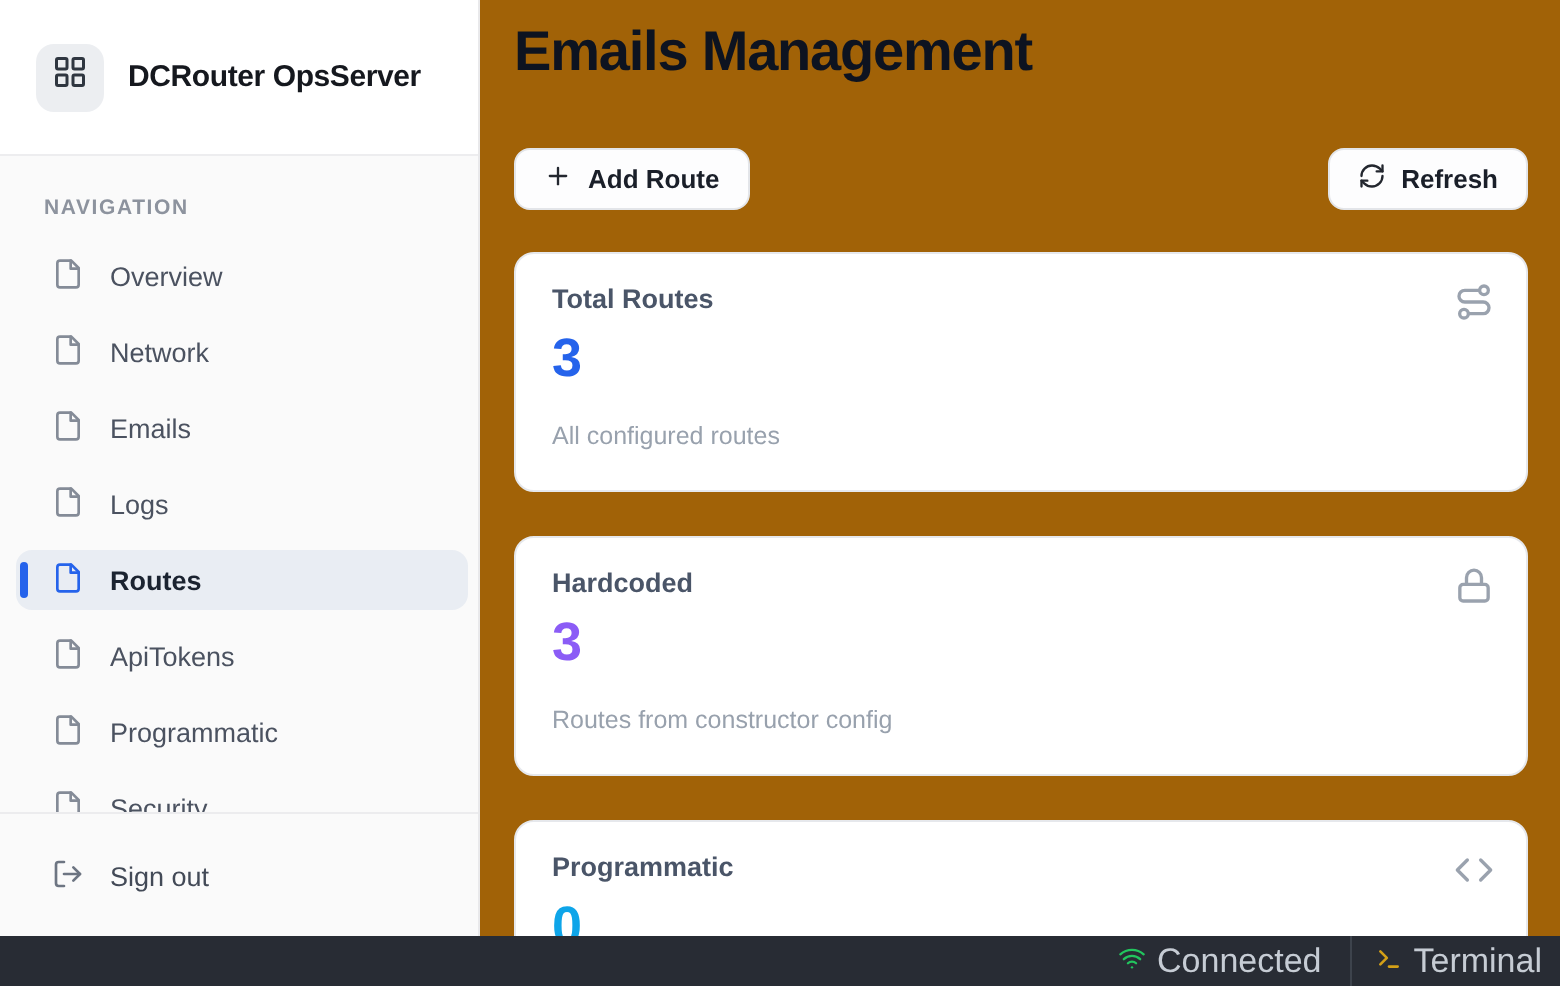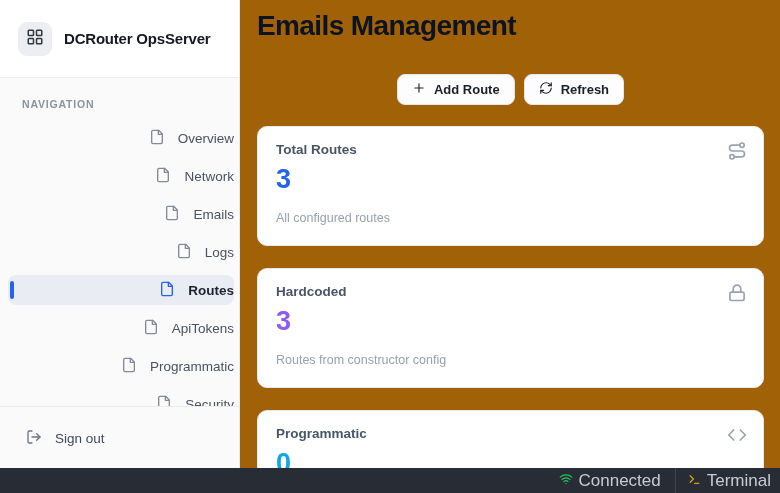--- a/index.html
+++ b/index.html
@@ -7,34 +7,34 @@
   body { font-family:"Liberation Sans", sans-serif; background:#f4f5f7; overflow:hidden; }
   .app { position:relative; width:780px; height:493px; display:flex; overflow:hidden; background:#a16207; }
 
   
   .sidebar { width:240px; min-width:240px; height:468px; background:#fafafa; border-right:1px solid #e9e9eb; display:flex; flex-direction:column; }
   .sidebar-header { height:78px; background:#ffffff; border-bottom:1px solid #ededef; display:flex; align-items:center; padding:0 14px 0 18px; gap:12px; }
   .logo { width:34px; height:34px; border-radius:9px; background:#eceef1; display:flex; align-items:center; justify-content:center; color:#2f3640; flex:0 0 auto; }
   .app-title { font-size:15px; font-weight:700; color:#15181e; letter-spacing:-0.2px; white-space:nowrap; }
   .sidebar-body { flex:1; overflow:hidden; }
   .nav-label { padding:20px 0 13px 22px; font-size:10.5px; font-weight:700; letter-spacing:0.8px; color:#8d939e; }
-  .nav-item { position:relative; height:30px; margin:0 5px 8px 8px; border-radius:8px; display:flex; align-items:center; padding-left:18px; gap:13px; color:#4b5260; font-size:13.5px; cursor:pointer;justify-content:flex-end; }
+  .nav-item { position:relative; height:30px; margin:0 5px 8px 8px; border-radius:8px; display:flex; align-items:center; padding-left:18px; gap:13px; color:#4b5260; font-size:13.5px; cursor:pointer; }
   .nav-item svg { color:#848b97; flex:0 0 auto; }
   .nav-item .bar { display:none; }
   .nav-item.active { background:#e9edf3; color:#1b2330; font-weight:700; }
   .nav-item.active svg { color:#2563eb; }
   .nav-item.active .bar { display:block; position:absolute; left:2px; top:6px; width:4px; height:18px; border-radius:2px; background:#2563eb; }
   .sidebar-footer { border-top:1px solid #ececee; height:62px; padding-top:16px; }
   .signout { height:30px; margin:0 5px 0 8px; border-radius:8px; display:flex; align-items:center; padding-left:18px; gap:13px; color:#434a57; font-size:13.5px; cursor:pointer; }
   .signout svg { color:#6d7582; }
 
   
   .main { flex:1; height:468px; padding:10px 16px 0 17px; overflow:hidden; }
   .page-title { font-size:28px; font-weight:700; color:#0d1320; letter-spacing:-0.6px; }
-  .actions { display:flex; justify-content:center; gap:9px; margin-top:32px; }
+  .actions { display:flex; justify-content:space-between; gap:9px; margin-top:32px; }
   .btn { display:inline-flex; align-items:center; gap:8px; height:31px; padding:0 14px; background:#fdfdfe; border:1px solid #e3e5e9; border-radius:8px; font-size:13px; font-weight:600; color:#1a1f29; font-family:inherit; cursor:pointer; }
   .btn svg { color:#23272f; }
 
   .cards { margin-top:21px; display:flex; flex-direction:column; gap:22px; }
   .card { position:relative; height:120px; background:#ffffff; border:1px solid #e6e8ec; border-radius:10px; padding:15px 18px; }
   .card-title { font-size:13.5px; font-weight:700; color:#4a5568; }
   .card-icon { position:absolute; top:14px; right:16px; color:#9aa2ae; }
   .card-value { margin-top:8px; font-size:27px; font-weight:700; line-height:1.1; }
   .v-blue   { color:#2563eb; }
   .v-purple { color:#8b5cf6; }

